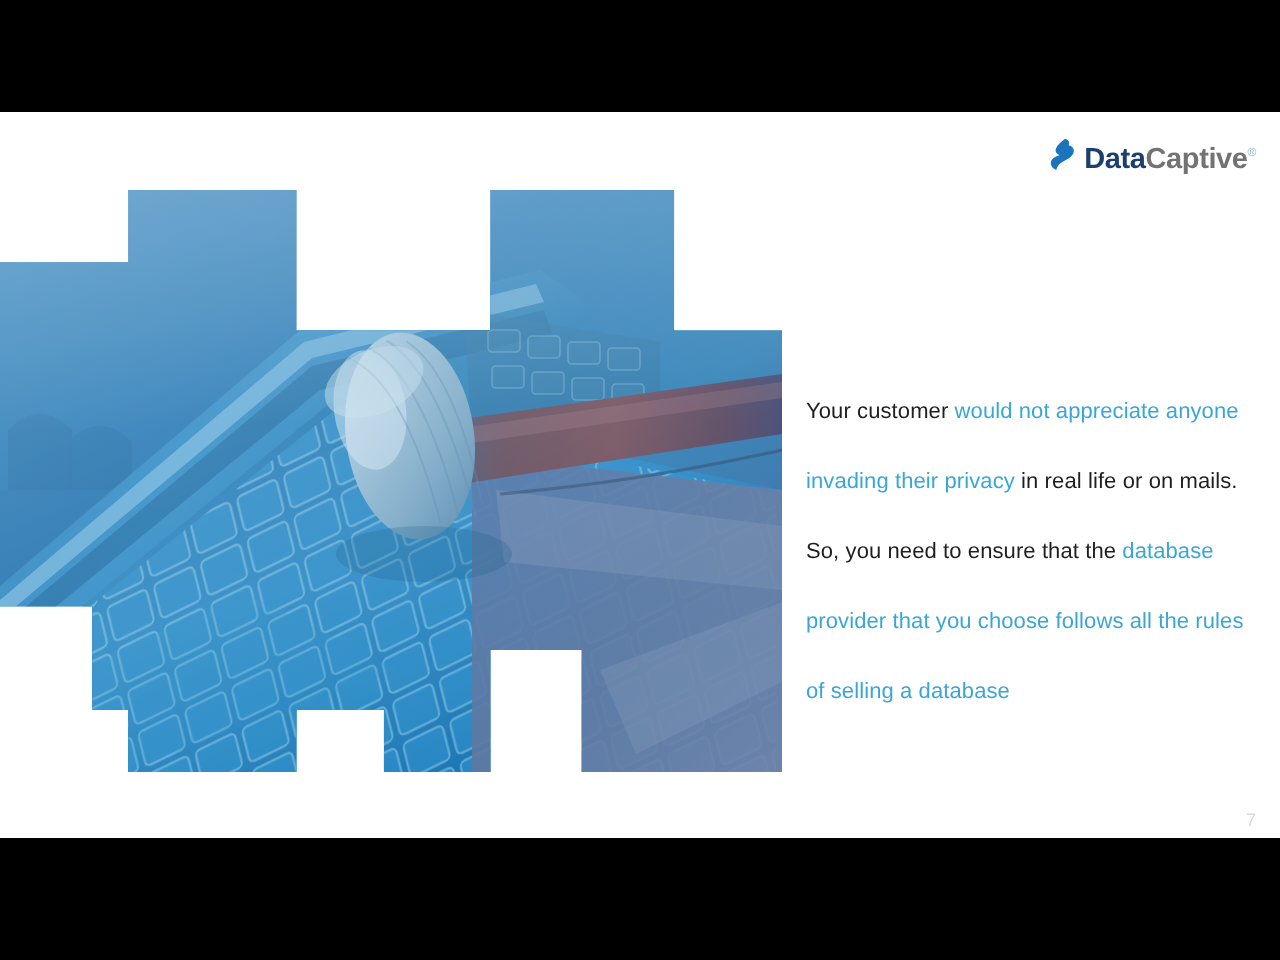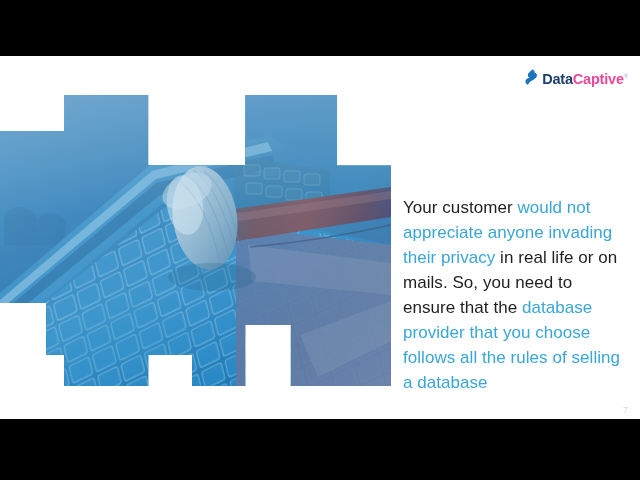--- a/index.html
+++ b/index.html
@@ -53,21 +53,21 @@
   }
   #logo-mark { display: block; }
   #logo-text {
     font-size: 14.5px;
     font-weight: bold;
     letter-spacing: -0.2px;
     line-height: 1;
     white-space: nowrap;
   }
   #logo-text .w1 { color: #1c3f6e; margin-top: 19px; }
-  #logo-text .w2 { color: #ec4899; }
+  #logo-text .w2 { color: #737373; }
   #logo-text .tm {
     color: #8ab6d6;
     font-size: 6px;
     vertical-align: super;
     font-weight: normal;
   }
 
   
   #photo-wrap {
     position: absolute;
@@ -100,22 +100,22 @@
     overflow: hidden;
   }
   #photo svg { display: block; width: 391px; height: 291px; }
 
   
   #copy {
     position: absolute;
     left: 403px;
     top: 122px;
     width: 225px;
-    font-size: 17px;
-    line-height: 25px;
+    font-size: 11px;
+    line-height: 35px;
     color: #1f1f1f;
     letter-spacing: 0.05px;
   }
   #copy .hl { color: #3aa6d6; }
 
   
   #page-number {
     position: absolute;
     right: 12px;
     bottom: 4px;

